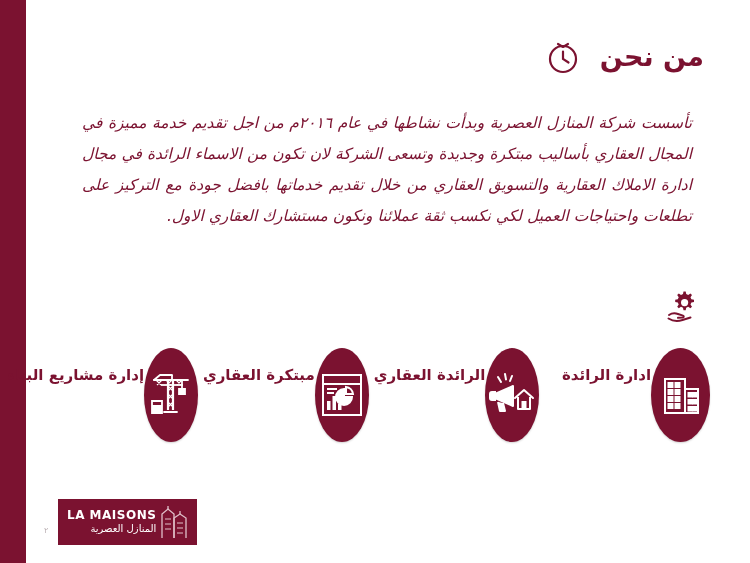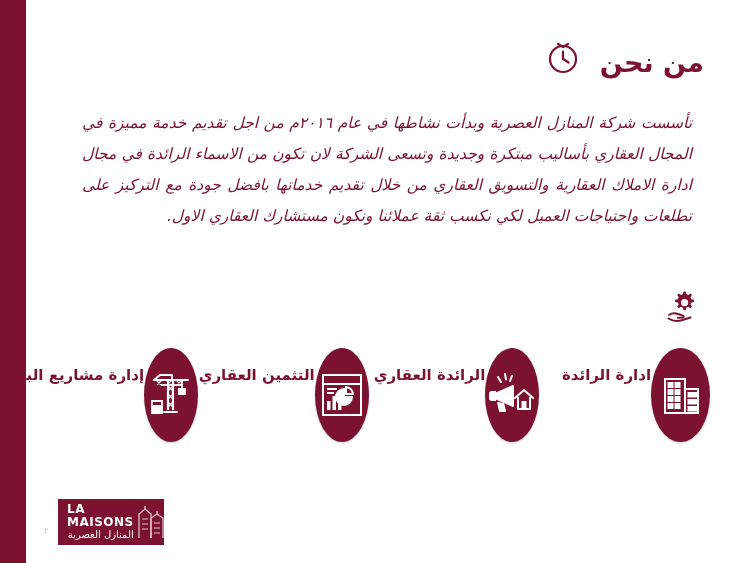--- a/index.html
+++ b/index.html
@@ -34,21 +34,21 @@
     top: 0;
     width: 4px;
     height: 563px;
     background: #ffffff;
   }
 
   
   .heading-row {
     position: absolute;
     display: flex;
-    align-items: flex-end;
+    align-items: center;
     justify-content: flex-start;
     direction: rtl;
     gap: 16px;
   }
   #heading-about { right: 46px; top: 36px; }
   #heading-services { right: 46px; top: 284px; }
 
   .heading-text {
     color: #7b1230;
     font-size: 27px;
@@ -118,21 +118,21 @@
     text-align: center;
     white-space: nowrap;
     direction: rtl;
   }
 
   
   .logo-box {
     position: absolute;
     left: 58px;
     bottom: 18px;
-    width: 106px;
+    width: 139px;
     height: 46px;
     background: #7b1230;
     display: flex;
     align-items: center;
     justify-content: flex-start;
     direction: ltr;
     overflow: hidden;
   }
   .logo-text {
     color: #ffffff;
@@ -248,21 +248,21 @@
           <path d="M31 19 a8 8 0 0 1 7 7 h-7 z" fill="none" stroke="#ffffff"></path>
           <g fill="#ffffff" stroke="none">
             <rect x="12" y="33" width="3.5" height="9"></rect>
             <rect x="17.5" y="28" width="3.5" height="14"></rect>
             <rect x="23" y="36" width="3.5" height="6"></rect>
           </g>
           <line x1="12" y1="21" x2="22" y2="21"></line>
           <line x1="12" y1="25" x2="19" y2="25"></line>
         </svg>
       </div>
-      <div class="service-label">التثمين العقاري</div>
+      <div class="service-label">مبتكرة العقاري</div>
     </div>
 
     <div class="service-item">
       <div class="service-circle">
         <svg width="54" height="54" viewBox="0 0 54 54" fill="none" stroke="#ffffff" stroke-width="1.8">
           <path d="M10 12 h34" stroke-linecap="round"></path>
           <path d="M10 12 l6 -5 h12" stroke-linecap="round" stroke-linejoin="round"></path>
           <path d="M28 7 v5"></path>
           <path d="M12 12 l5 5 M18 12 l-5 5 M22 12 l5 5 M28 12 l-5 5 M32 12 l5 5 M38 12 l-5 5" stroke-width="1.2"></path>
           <path d="M17 17 h22"></path>

